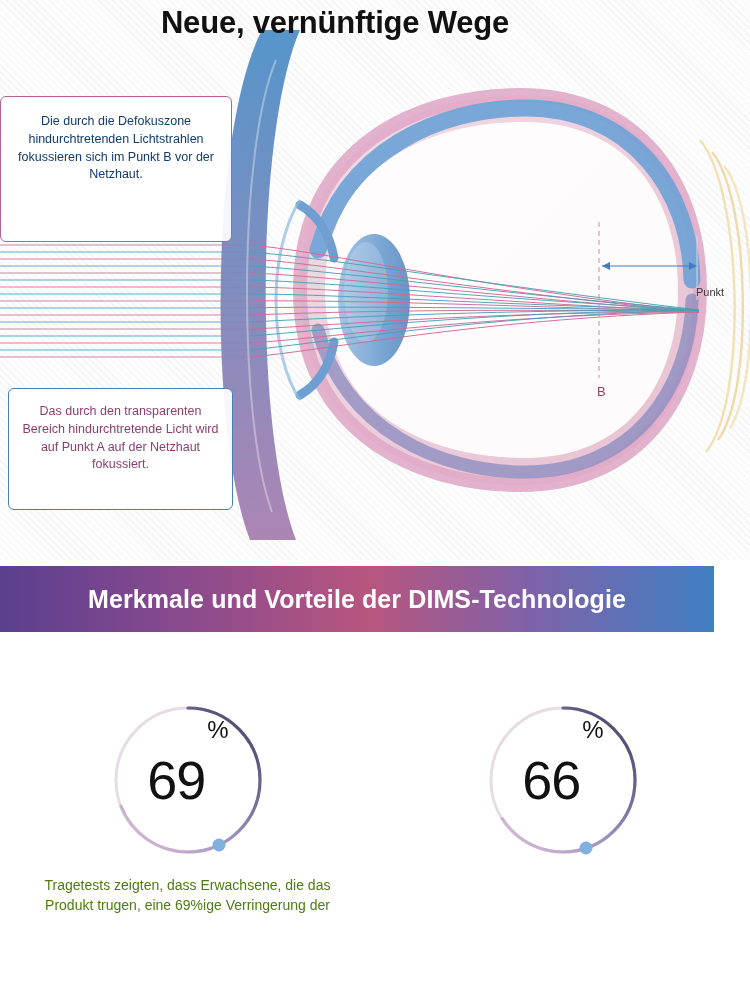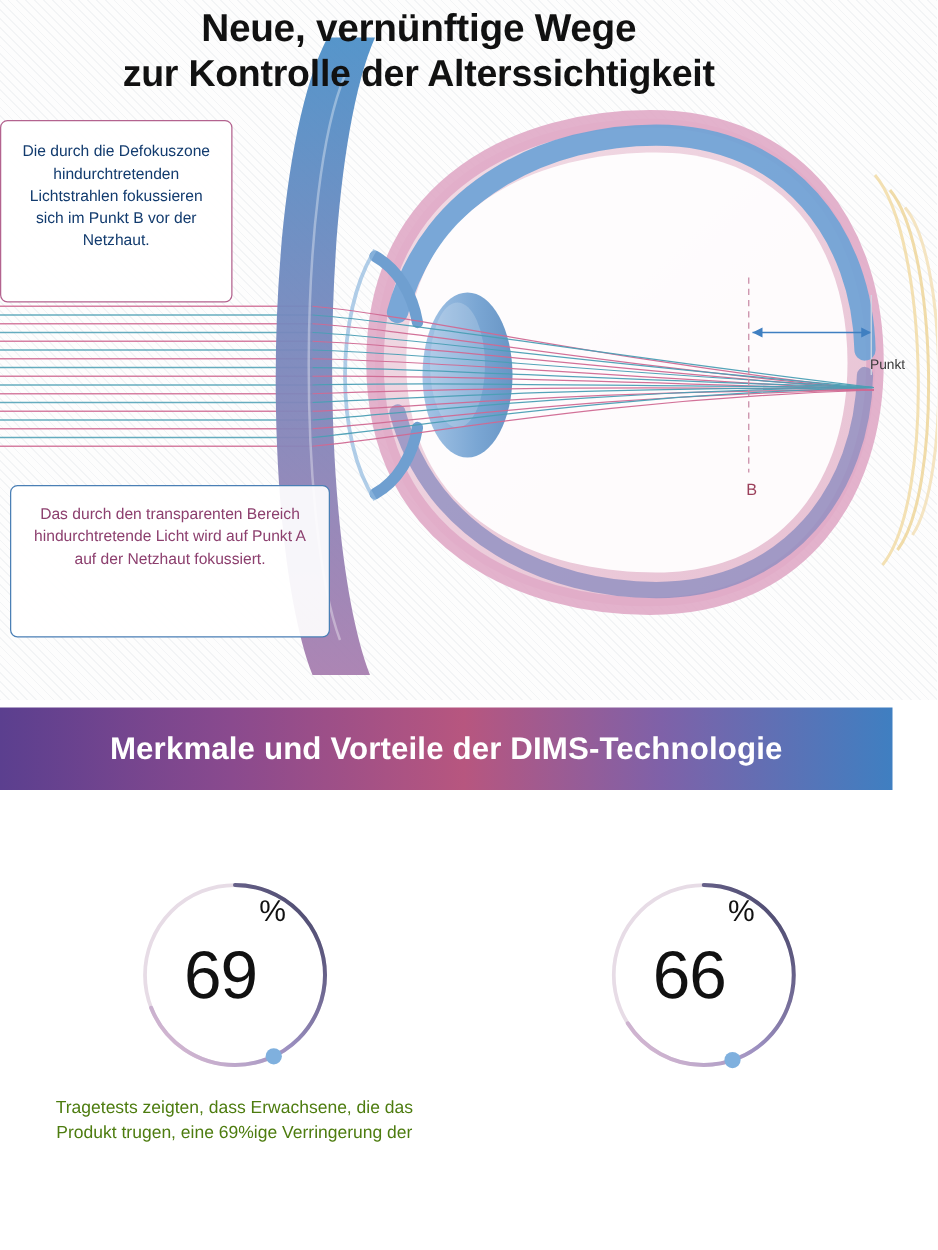--- a/index.html
+++ b/index.html
@@ -35,27 +35,27 @@
   
   .callout {
     position:absolute; z-index:7;
     background:rgba(255,255,255,.92);
     border-radius:6px;
     text-align:center;
     line-height:1.42;
     font-size:12.5px;
   }
   #callout-top {
-    left:0; top:96px; width:186px; height:146px;
+    left:0; top:96px; width:232px; height:146px;
     border:1.6px solid #b3638f;
     color:#123b6e;
     padding:16px 12px 0 12px;
   }
   #callout-bottom {
-    left:8px; top:388px; width:256px; height:122px;
+    left:8px; top:388px; width:225px; height:122px;
     border:1.6px solid #4a7fb5;
     color:#8c3f6e;
     padding:14px 12px 0 12px;
   }
 
   #label-eins {
     position:absolute; left:696px; top:286px; z-index:8;
     font-size:11px; color:#3a3a3a;
   }
   #label-b {
@@ -187,21 +187,20 @@
 
     <g fill="none" opacity=".75">
       <path d="M700 140 C742 190 748 400 706 452" stroke="#f0d79a" stroke-width="2.4"></path>
       <path d="M712 152 C750 198 754 392 718 440" stroke="#ecd08c" stroke-width="2.4"></path>
       <path d="M724 166 C758 206 760 382 730 428" stroke="#f2dcae" stroke-width="2.4"></path>
     </g>
   </svg>
 
   <div id="headline">
     <div class="l1">Neue, vernünftige Wege</div>
-    <div class="l2">zur Kontrolle der Alterssichtigkeit</div>
   </div>
 
   <div id="callout-top" class="callout">Die durch die Defokuszone hindurchtretenden Lichtstrahlen fokussieren sich im Punkt B vor der Netzhaut.</div>
   <div id="callout-bottom" class="callout">Das durch den transparenten Bereich hindurchtretende Licht wird auf Punkt A auf der Netzhaut fokussiert.</div>
 
   <div id="label-eins">Punkt</div>
   <div id="label-b">B</div>
 </div>
 
 <div id="banner">

